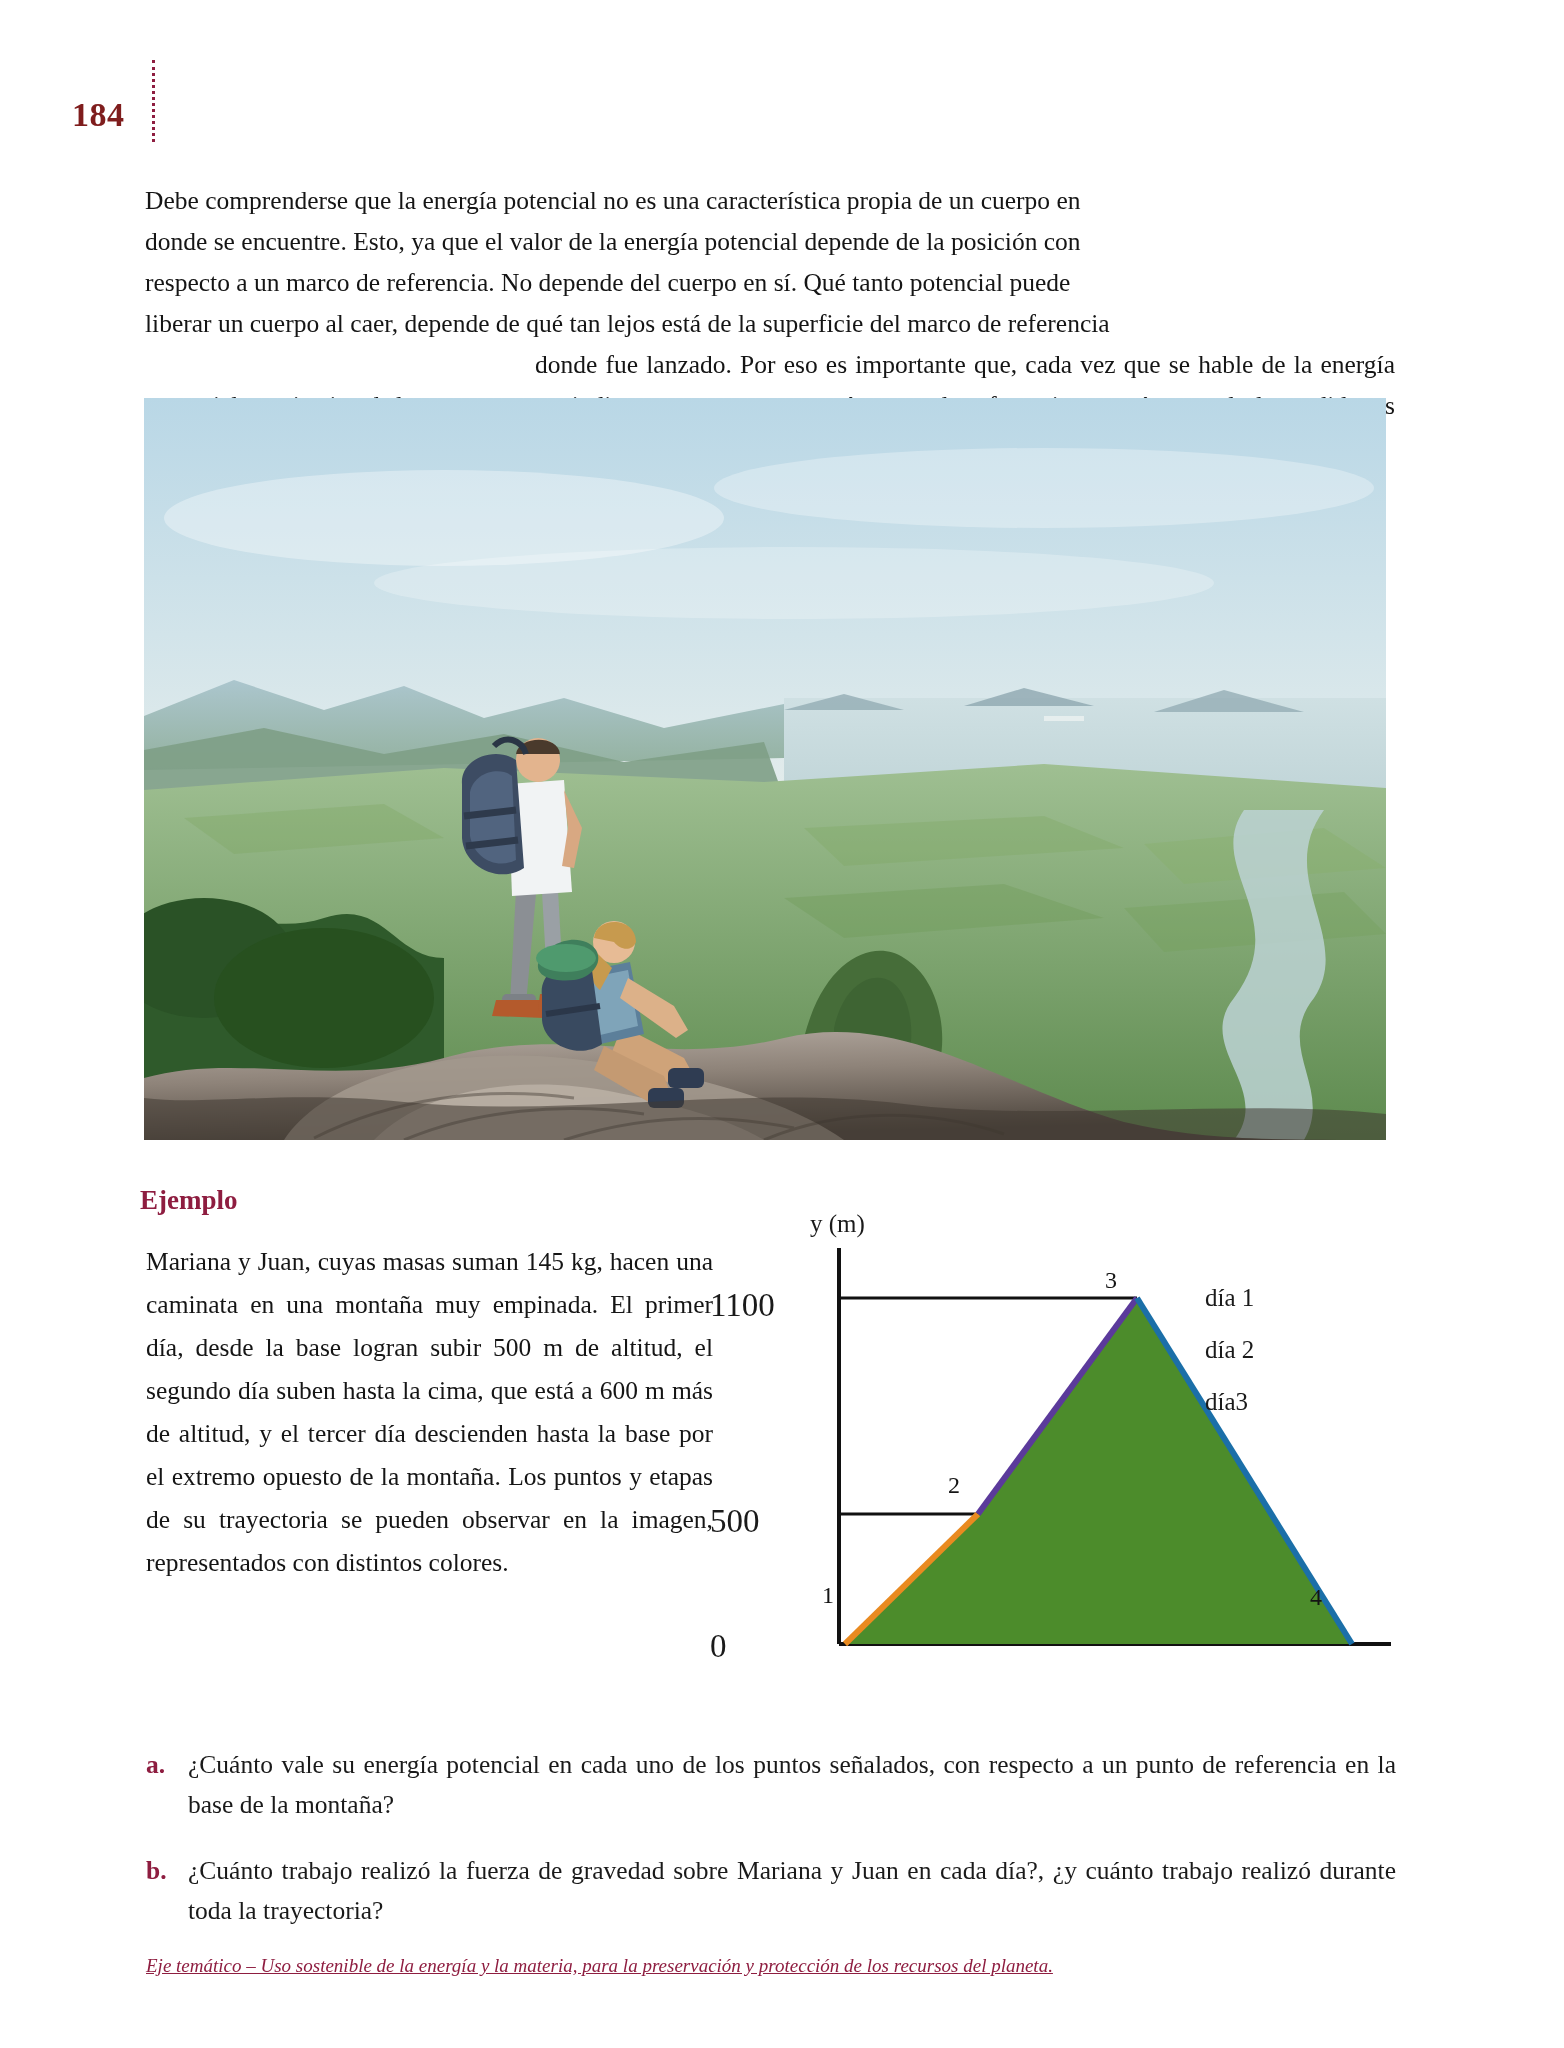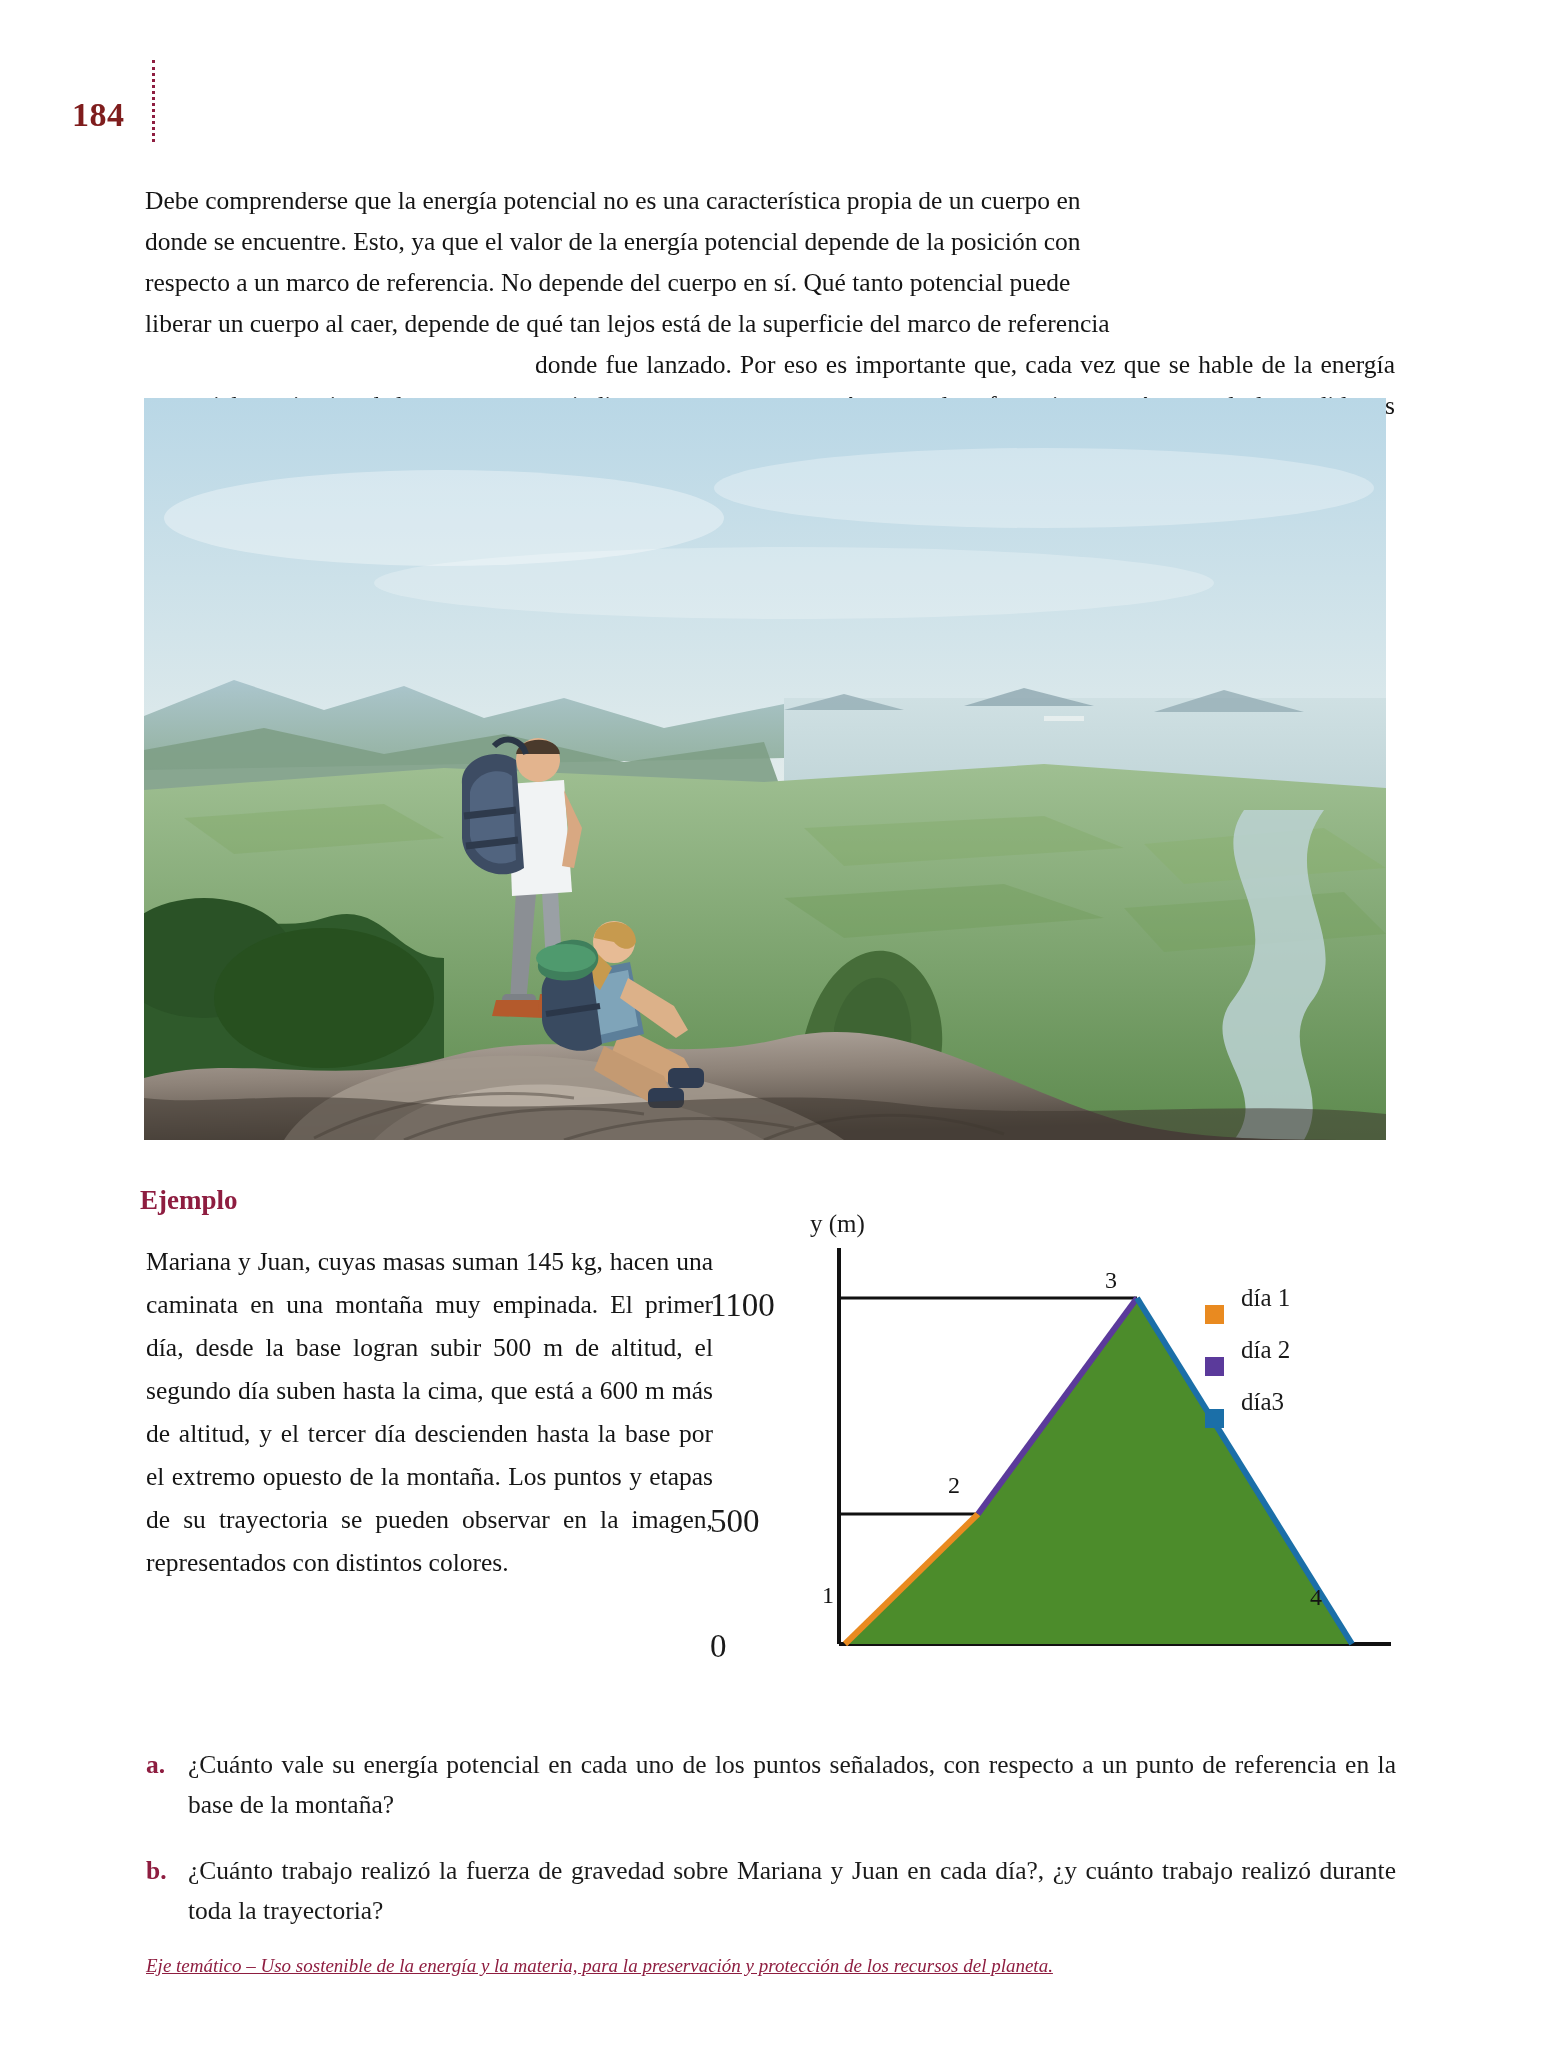--- a/index.html
+++ b/index.html
@@ -128,22 +128,23 @@
 
   .legend {
     position: absolute;
     left: 470px;
     top: 62px;
     font-size: 25px;
     line-height: 52px;
   }
   .legend .row {
     display: flex;
-    align-items: flex-end;
+    align-items: flex-start;
     height: 52px;
+    flex-direction: column;
   }
   .legend .swatch {
     width: 19px;
     height: 19px;
     margin-right: 17px;
     display: inline-block;
   }
 
   
   .qa {

